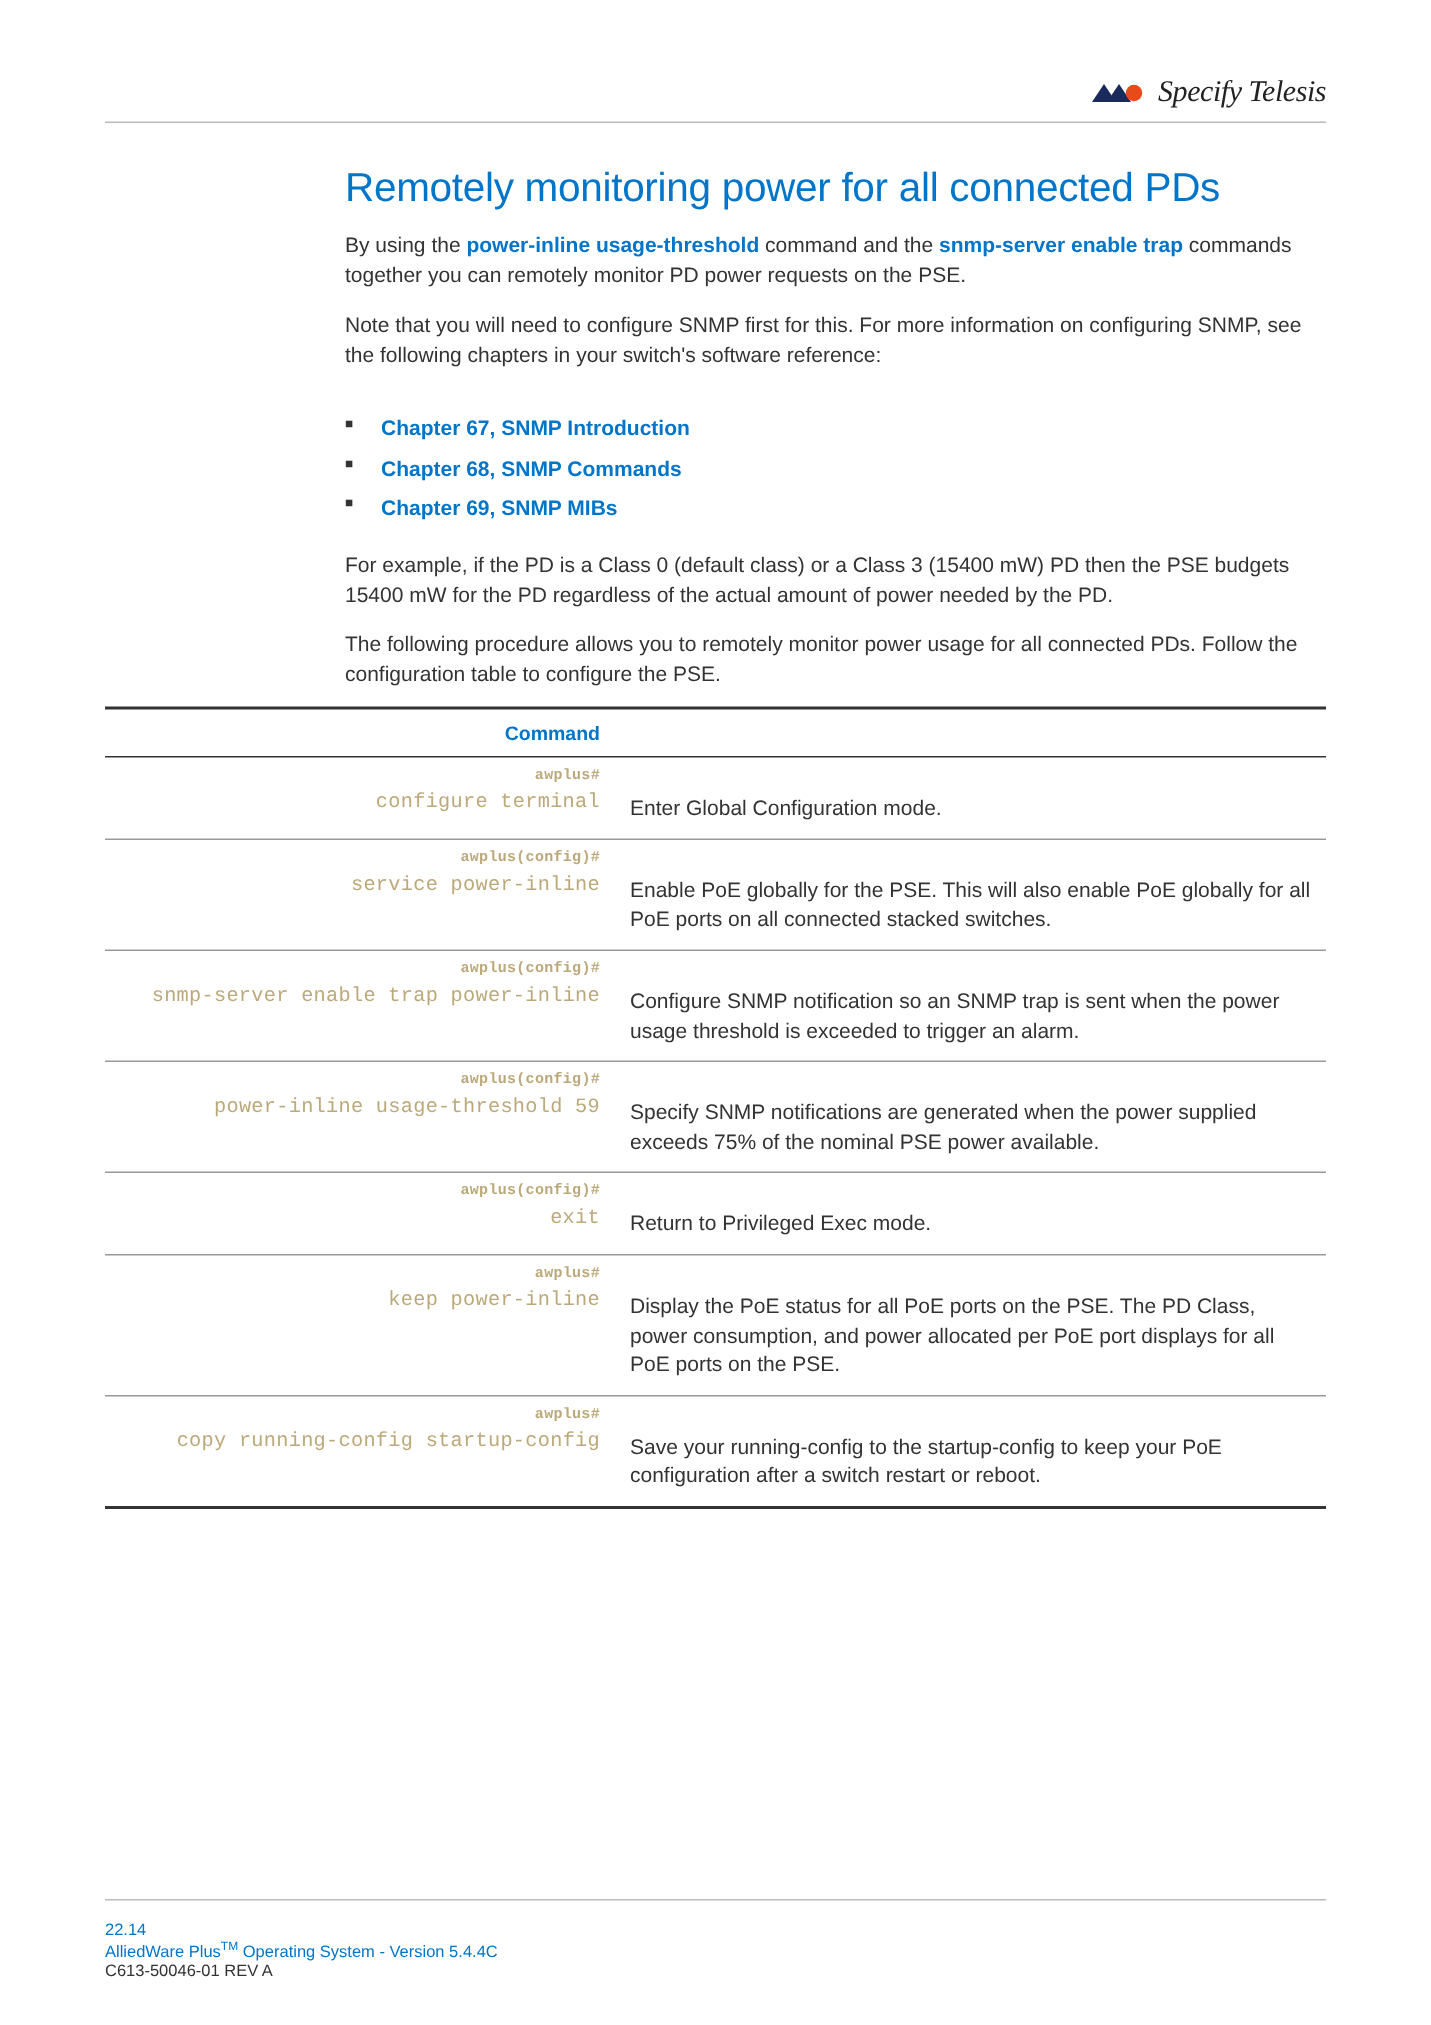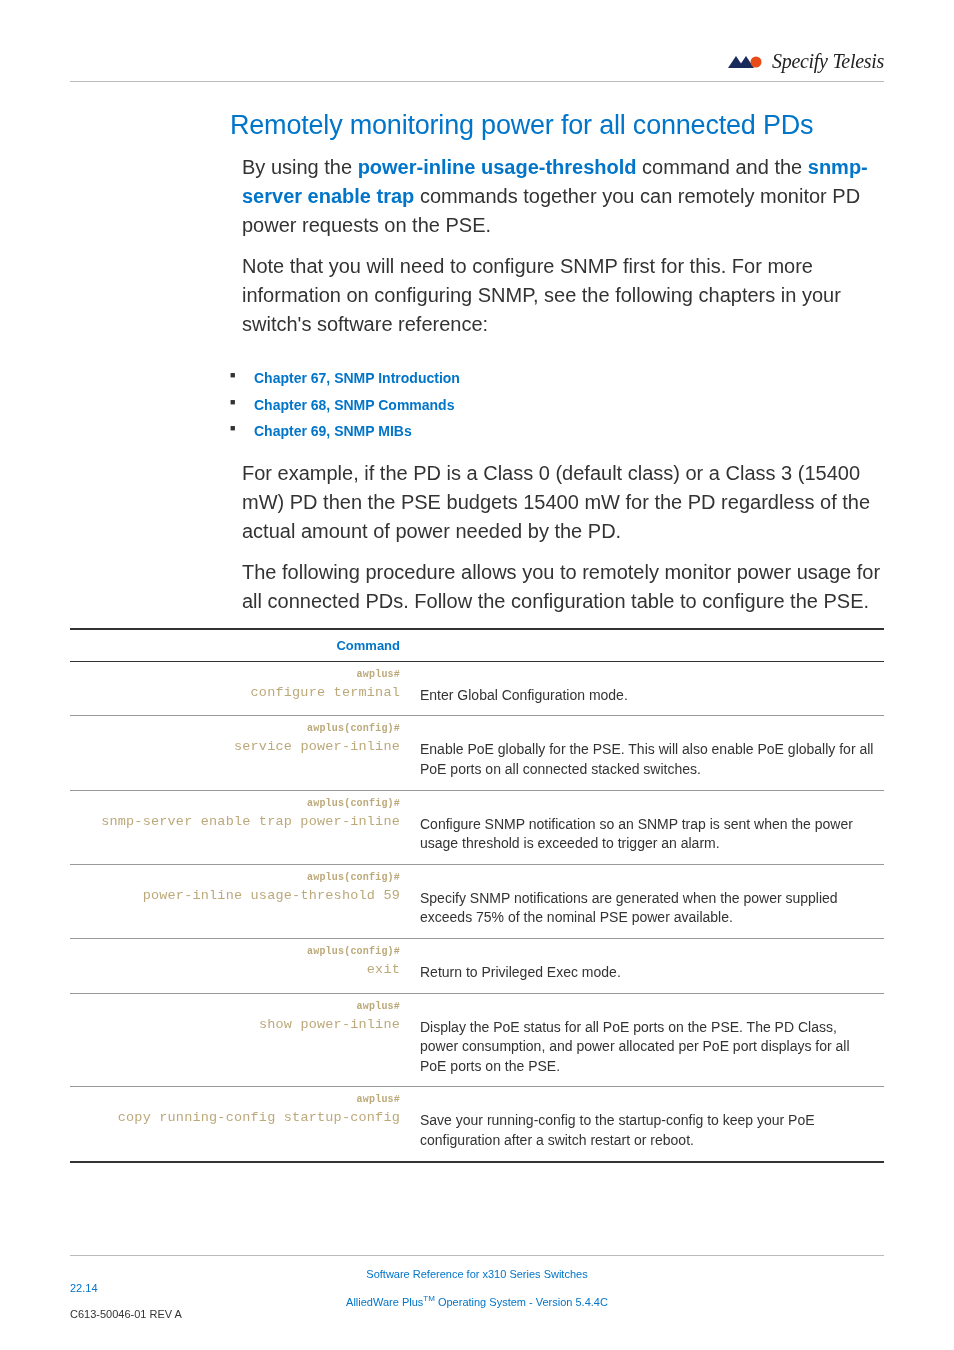--- a/index.html
+++ b/index.html
@@ -42,25 +42,24 @@
     margin-left: 160px;
   }
   h1 {
     color: #0075c9;
     font-size: 27px;
     font-weight: 400;
     margin-bottom: 12px;
     letter-spacing: -0.2px;
   }
   p {
-    font-size: 20px;
+    font-size: 14px;
     line-height: 1.45;
     color: #333;
     margin-bottom: 12px;
-    margin-left: 12px;
   }
   .bold-link {
     color: #0075c9;
     font-weight: 700;
   }
   .bullet-list {
     list-style: none;
     margin: 26px 0 14px 0;
   }
   .bullet-list li {
@@ -151,21 +150,21 @@
     text-align: center;
     color: #0075c9;
   }
   .footer-row2 {
     display: flex;
     justify-content: space-between;
     margin-top: 2px;
     flex-direction: column;
   }
   .footer-left { color: #0075c9; }
-  .footer-center { color: #0075c9; flex: 1; text-align: center; }
+  .footer-center { color: #0075c9; flex: 1; }
   .footer-right { color: #333; }
   .tm { font-size: 8px; vertical-align: super; }
 </style>
 </head>
 <body>
 
 <div class="header">
   <div class="logo">
     <svg class="logo-mark" viewBox="0 0 38 16">
       <polygon points="0,14 8,2 16,14" fill="#1a2a5a"></polygon>
@@ -234,38 +233,37 @@
       <tr>
         <td>
             <span class="prompt">awplus(config)#</span>
             <span class="cmd">exit</span>
           </td>
         <td>Return to Privileged Exec mode.</td>
       </tr>
       <tr>
         <td>
             <span class="prompt">awplus#</span>
-            <span class="cmd">show power-inline</span>
+            <span class="cmd">keep power-inline</span>
           </td>
         <td>Display the PoE status for all PoE ports on the PSE. The PD Class, power consumption, and power allocated per PoE port displays for all PoE ports on the PSE.</td>
       </tr>
       <tr>
         <td>
             <span class="prompt">awplus#</span>
             <span class="cmd">copy running-config startup-config</span>
           </td>
         <td>Save your running-config to the startup-config to keep your PoE configuration after a switch restart or reboot.</td>
       </tr>
     </tbody>
   </table>
 
 </div>
 
 <div class="footer">
-  <div class="footer-row1">Software Reference for x310 Series Switches</div>
   <div class="footer-row2">
     <span class="footer-left">22.14</span>
     <span class="footer-center">
       <span>AlliedWare Plus</span><span class="tm">TM</span><span> Operating System  - Version 5.4.4C</span>
     </span>
     <span class="footer-right">C613-50046-01 REV A</span>
   </div>
 </div>
 
 </body></html>

